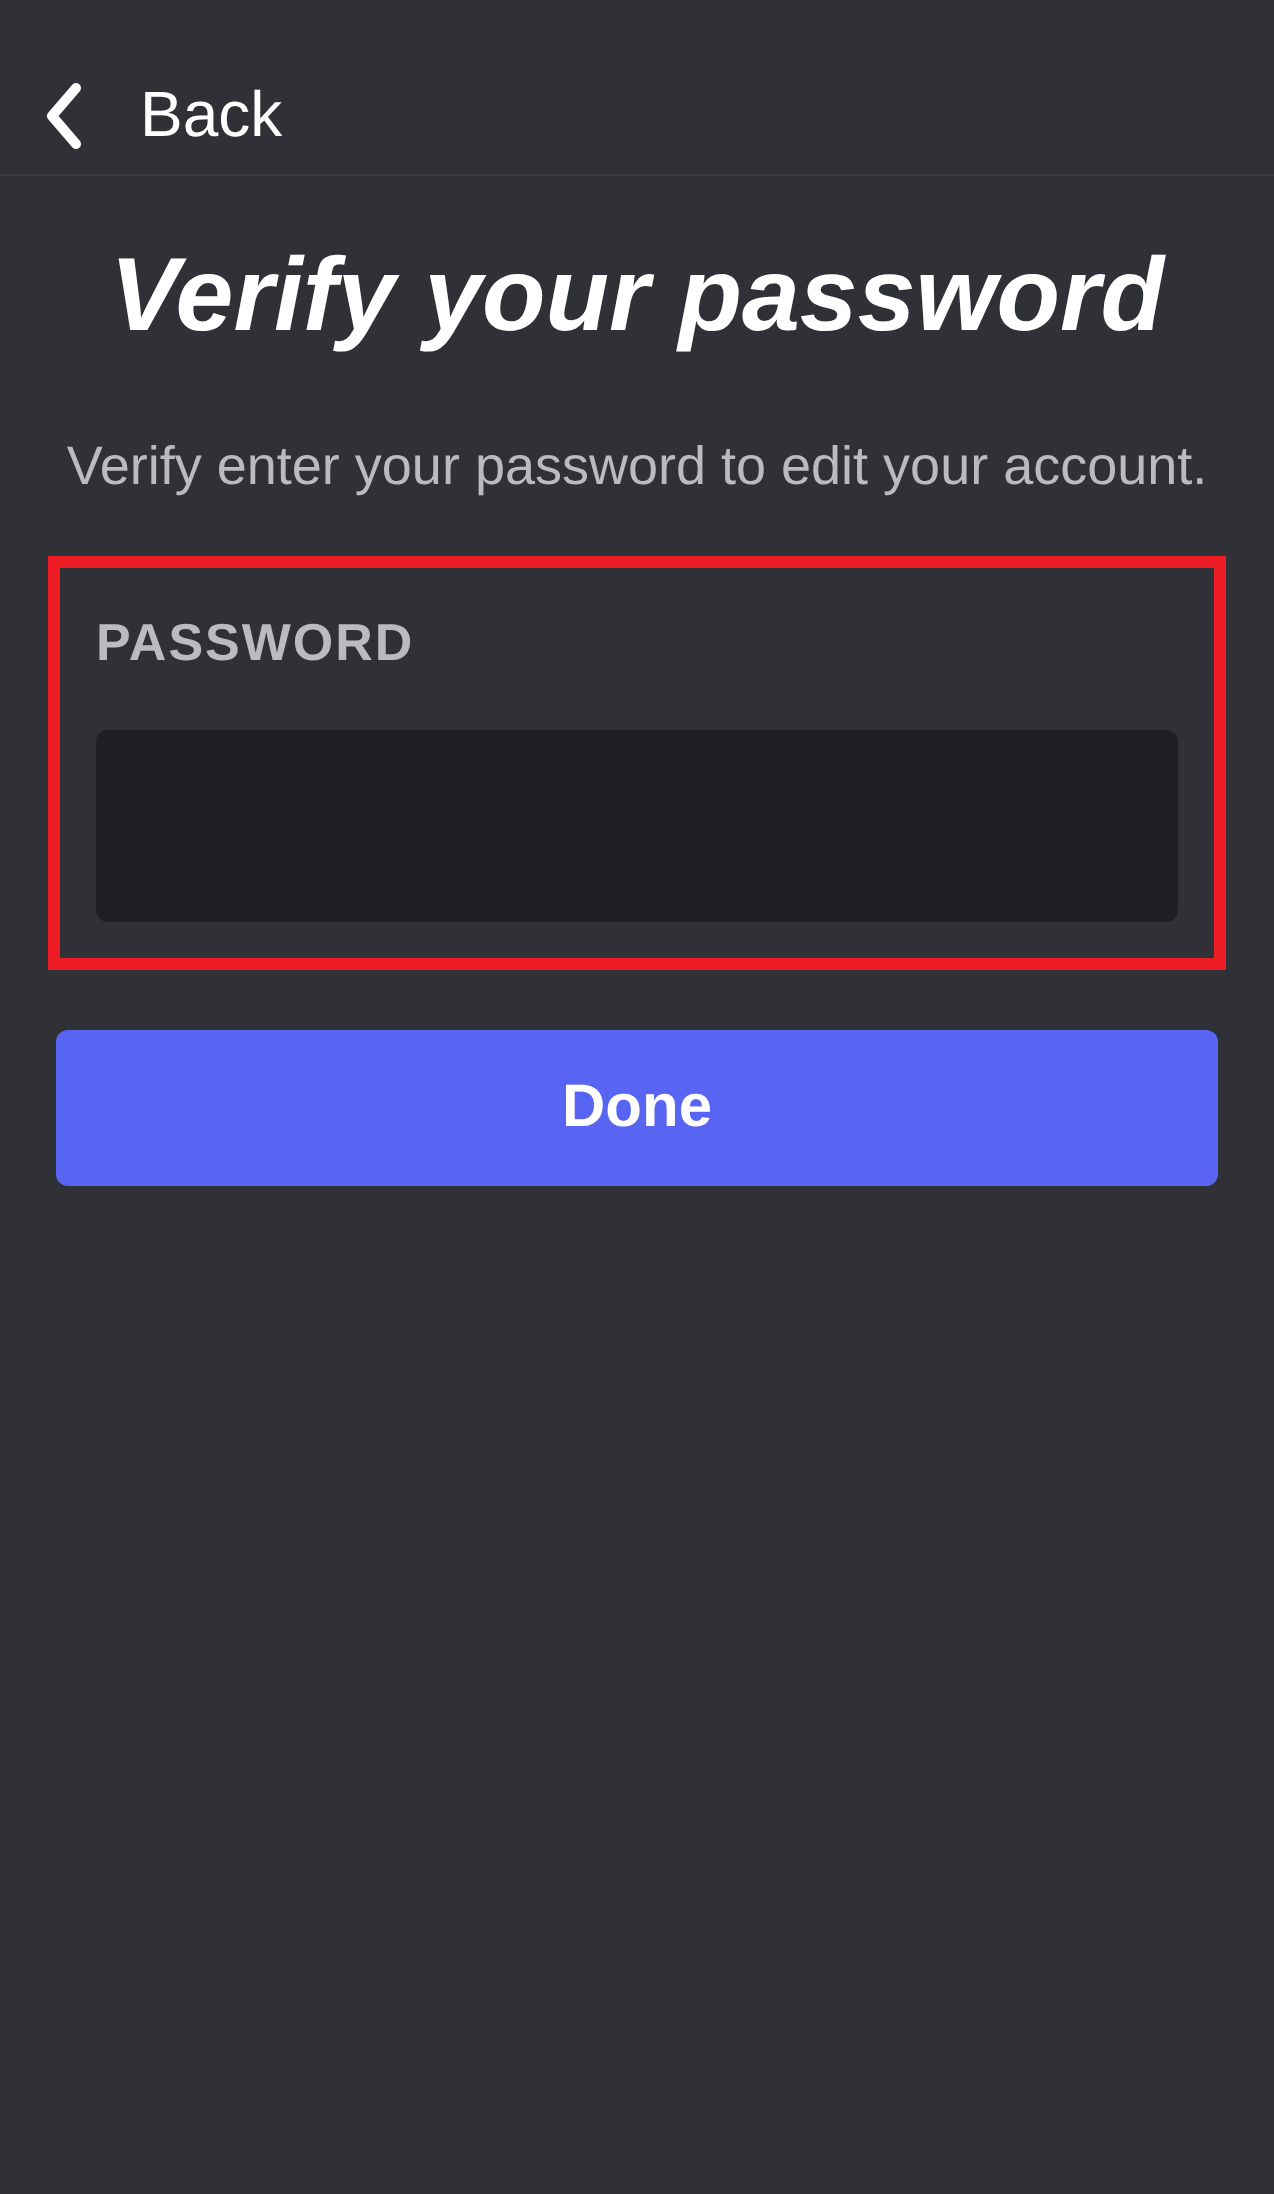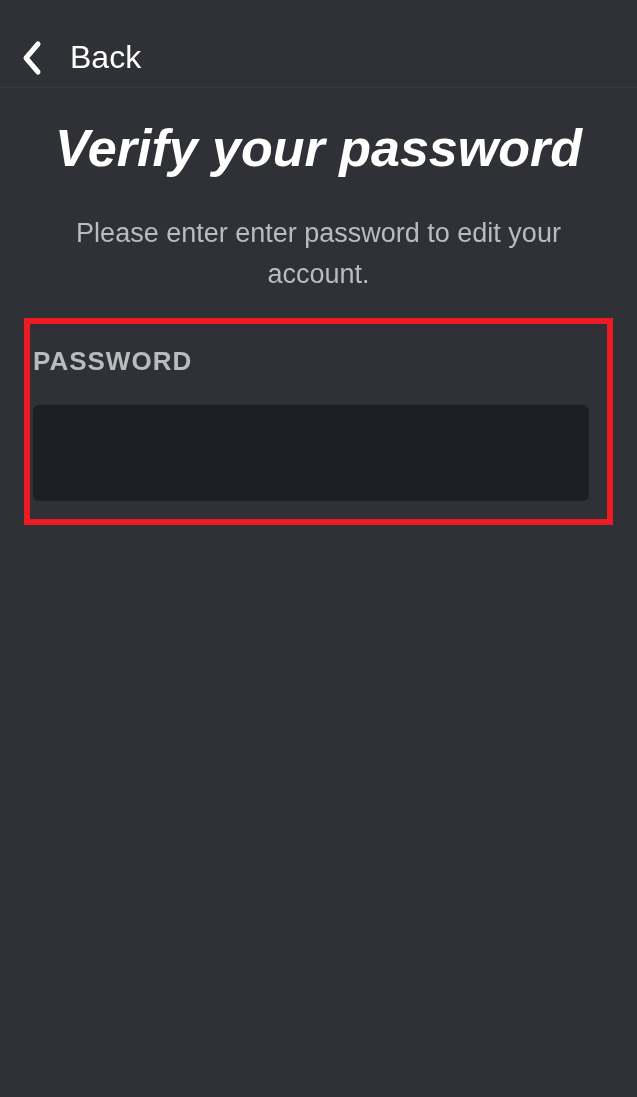--- a/index.html
+++ b/index.html
@@ -68,21 +68,21 @@
       color: #b9bbbe;
       text-align: center;
       line-height: 1.5;
       margin-bottom: 24px;
       padding: 0 8px;
     }
     
     .password-section {
       width: 100%;
       border: 6px solid #ed1c24;
-      padding: 22px 18px 18px 3px;
+      padding: 22px 18px 18px 18px;
       margin-bottom: 30px;
     }
     
     .password-label {
       font-size: 26px;
       font-weight: 700;
       color: #b9bbbe;
       letter-spacing: 1px;
       text-transform: uppercase;
       margin-bottom: 28px;
@@ -126,20 +126,23 @@
   <button class="back-button">
     <svg class="chevron-left" viewBox="0 0 24 36" fill="none">
       <path d="M18 4 L6 18 L18 32" stroke="#ffffff" stroke-width="5" stroke-linecap="round" stroke-linejoin="round"></path>
     </svg>
     <span class="back-label">Back</span>
   </button>
 </div>
 
 <div class="content">
   <h1 class="title">Verify your password</h1>
-  <p class="subtitle">Please enter enter password to edit your account.</p>
+  <p class="subtitle">Verify enter your password to edit your account.</p>
 
   <div class="password-section">
     <label class="password-label">PASSWORD</label>
     <input type="password" class="password-input" value="" style="">
   </div>
 
+  <div class="button-wrap">
+    <button class="done-button">Done</button>
+  </div>
 </div>
 
 </body></html>

